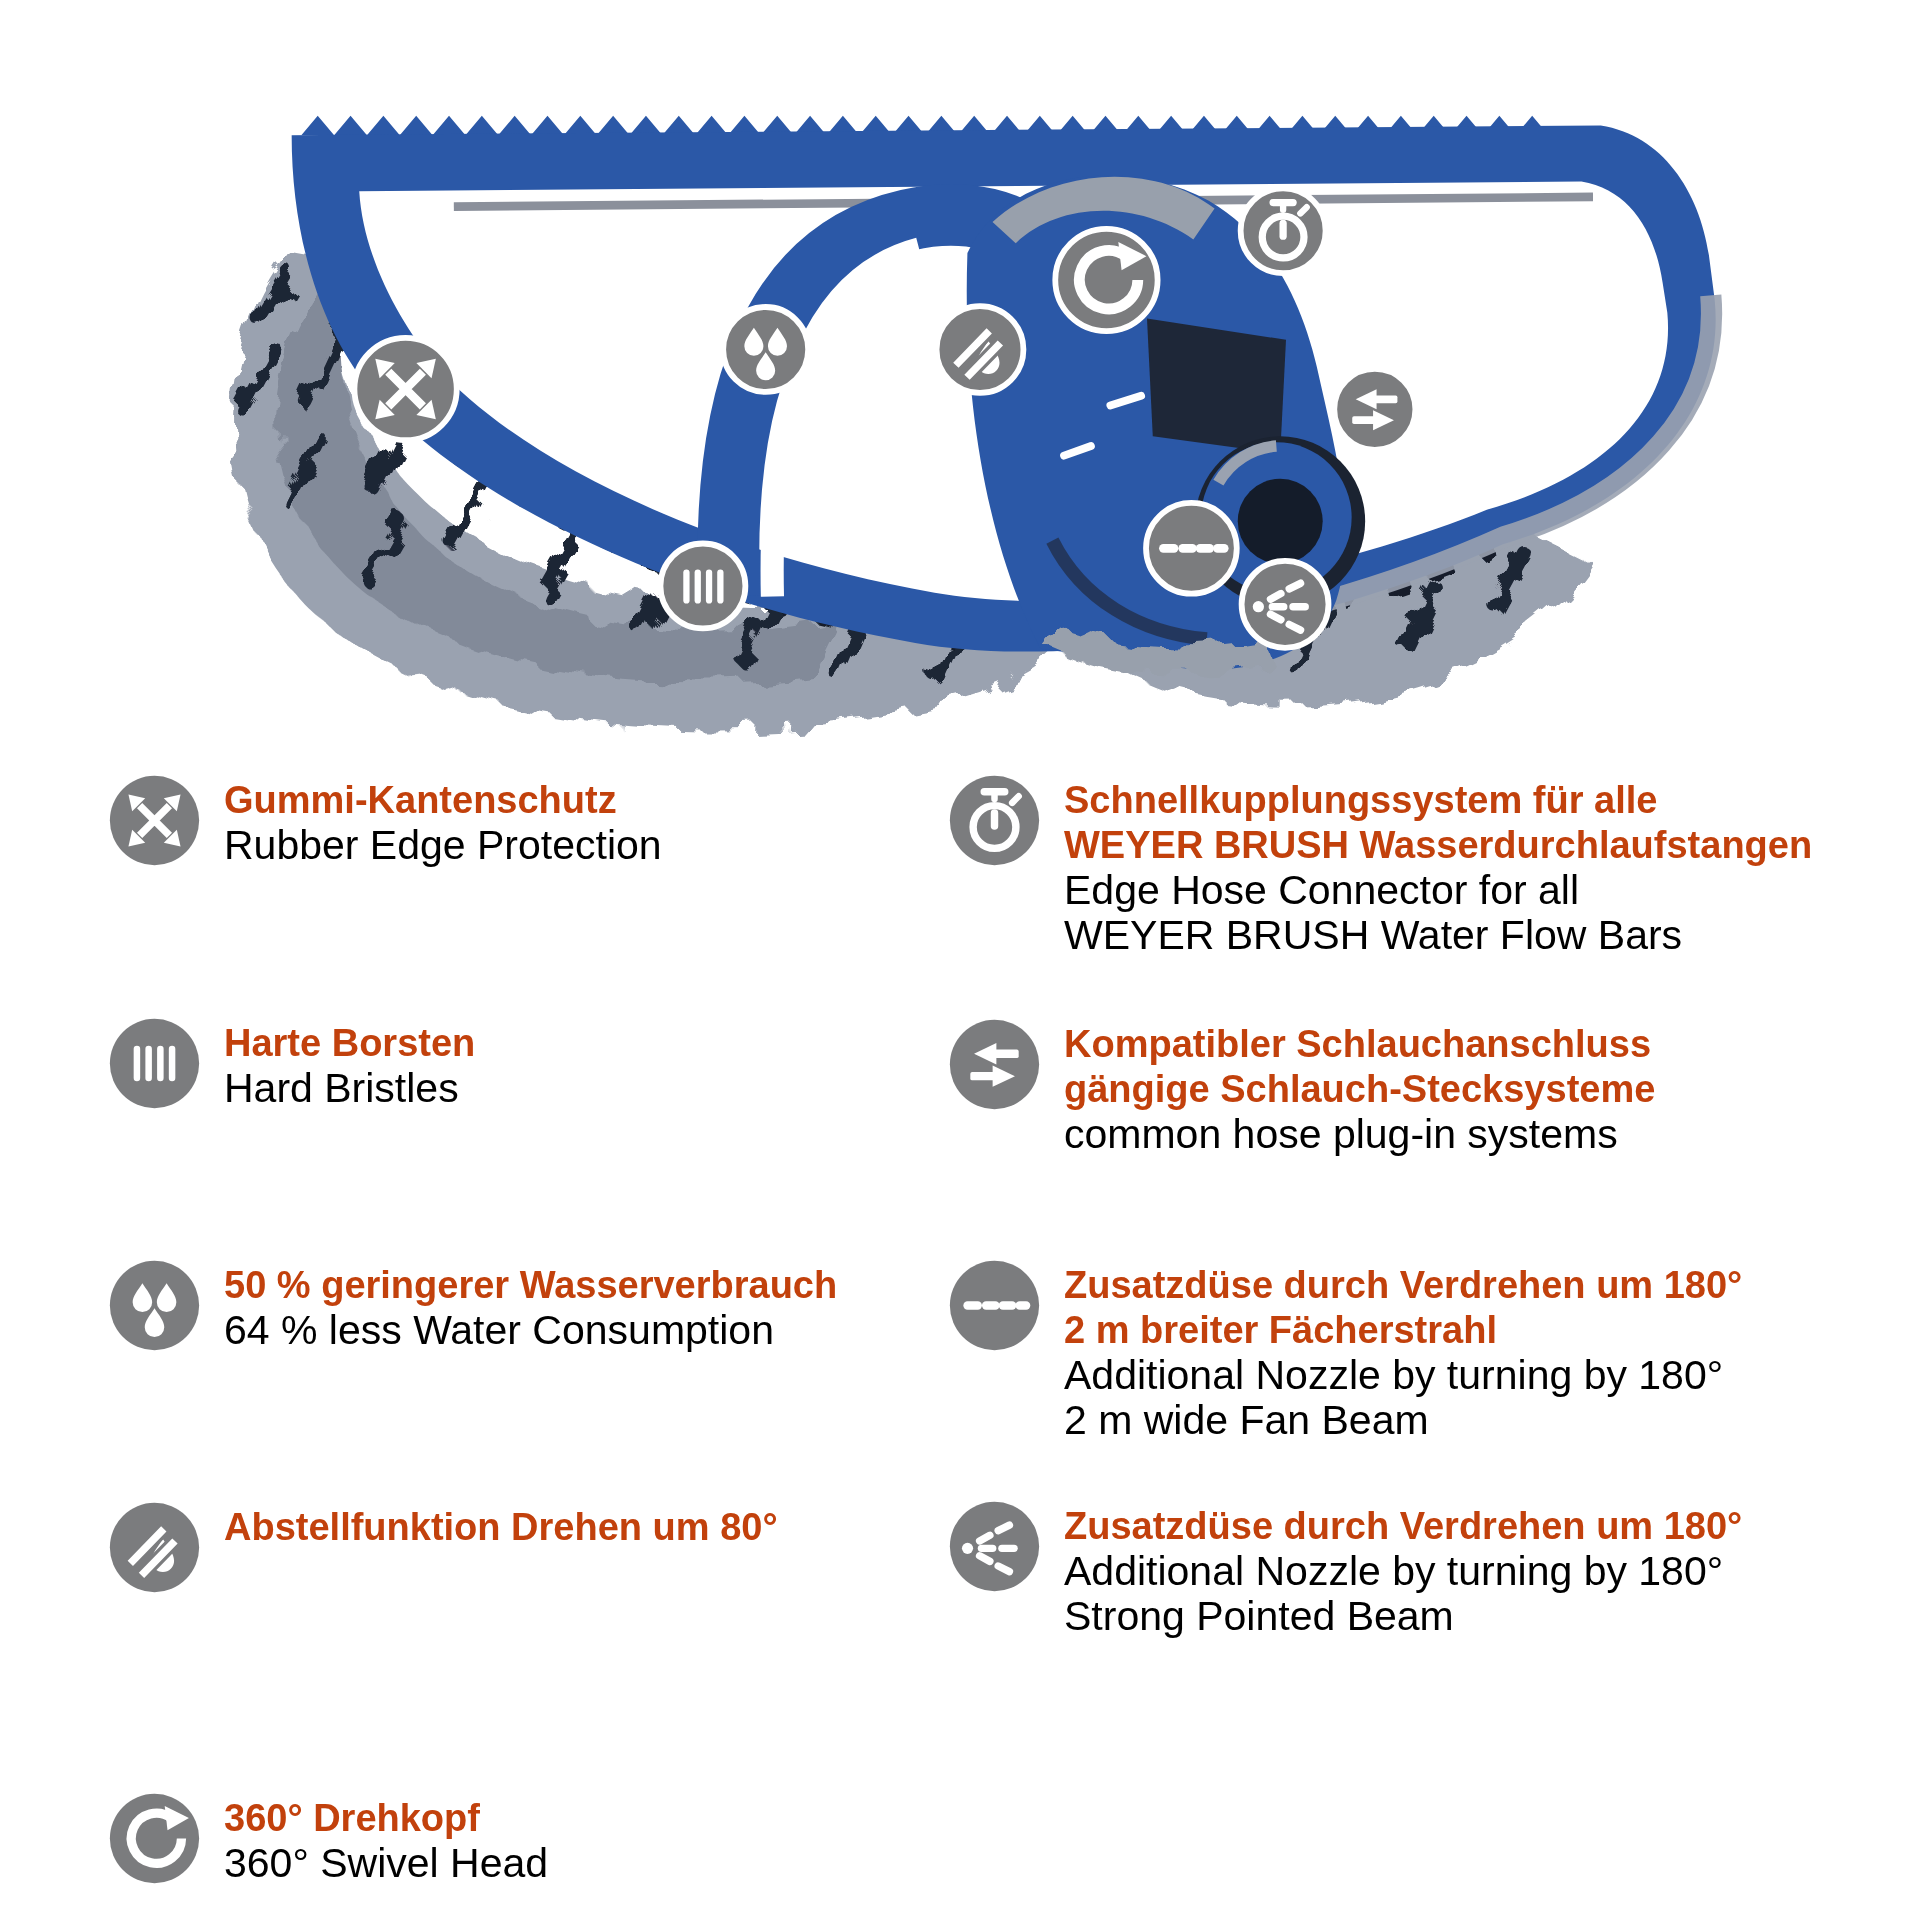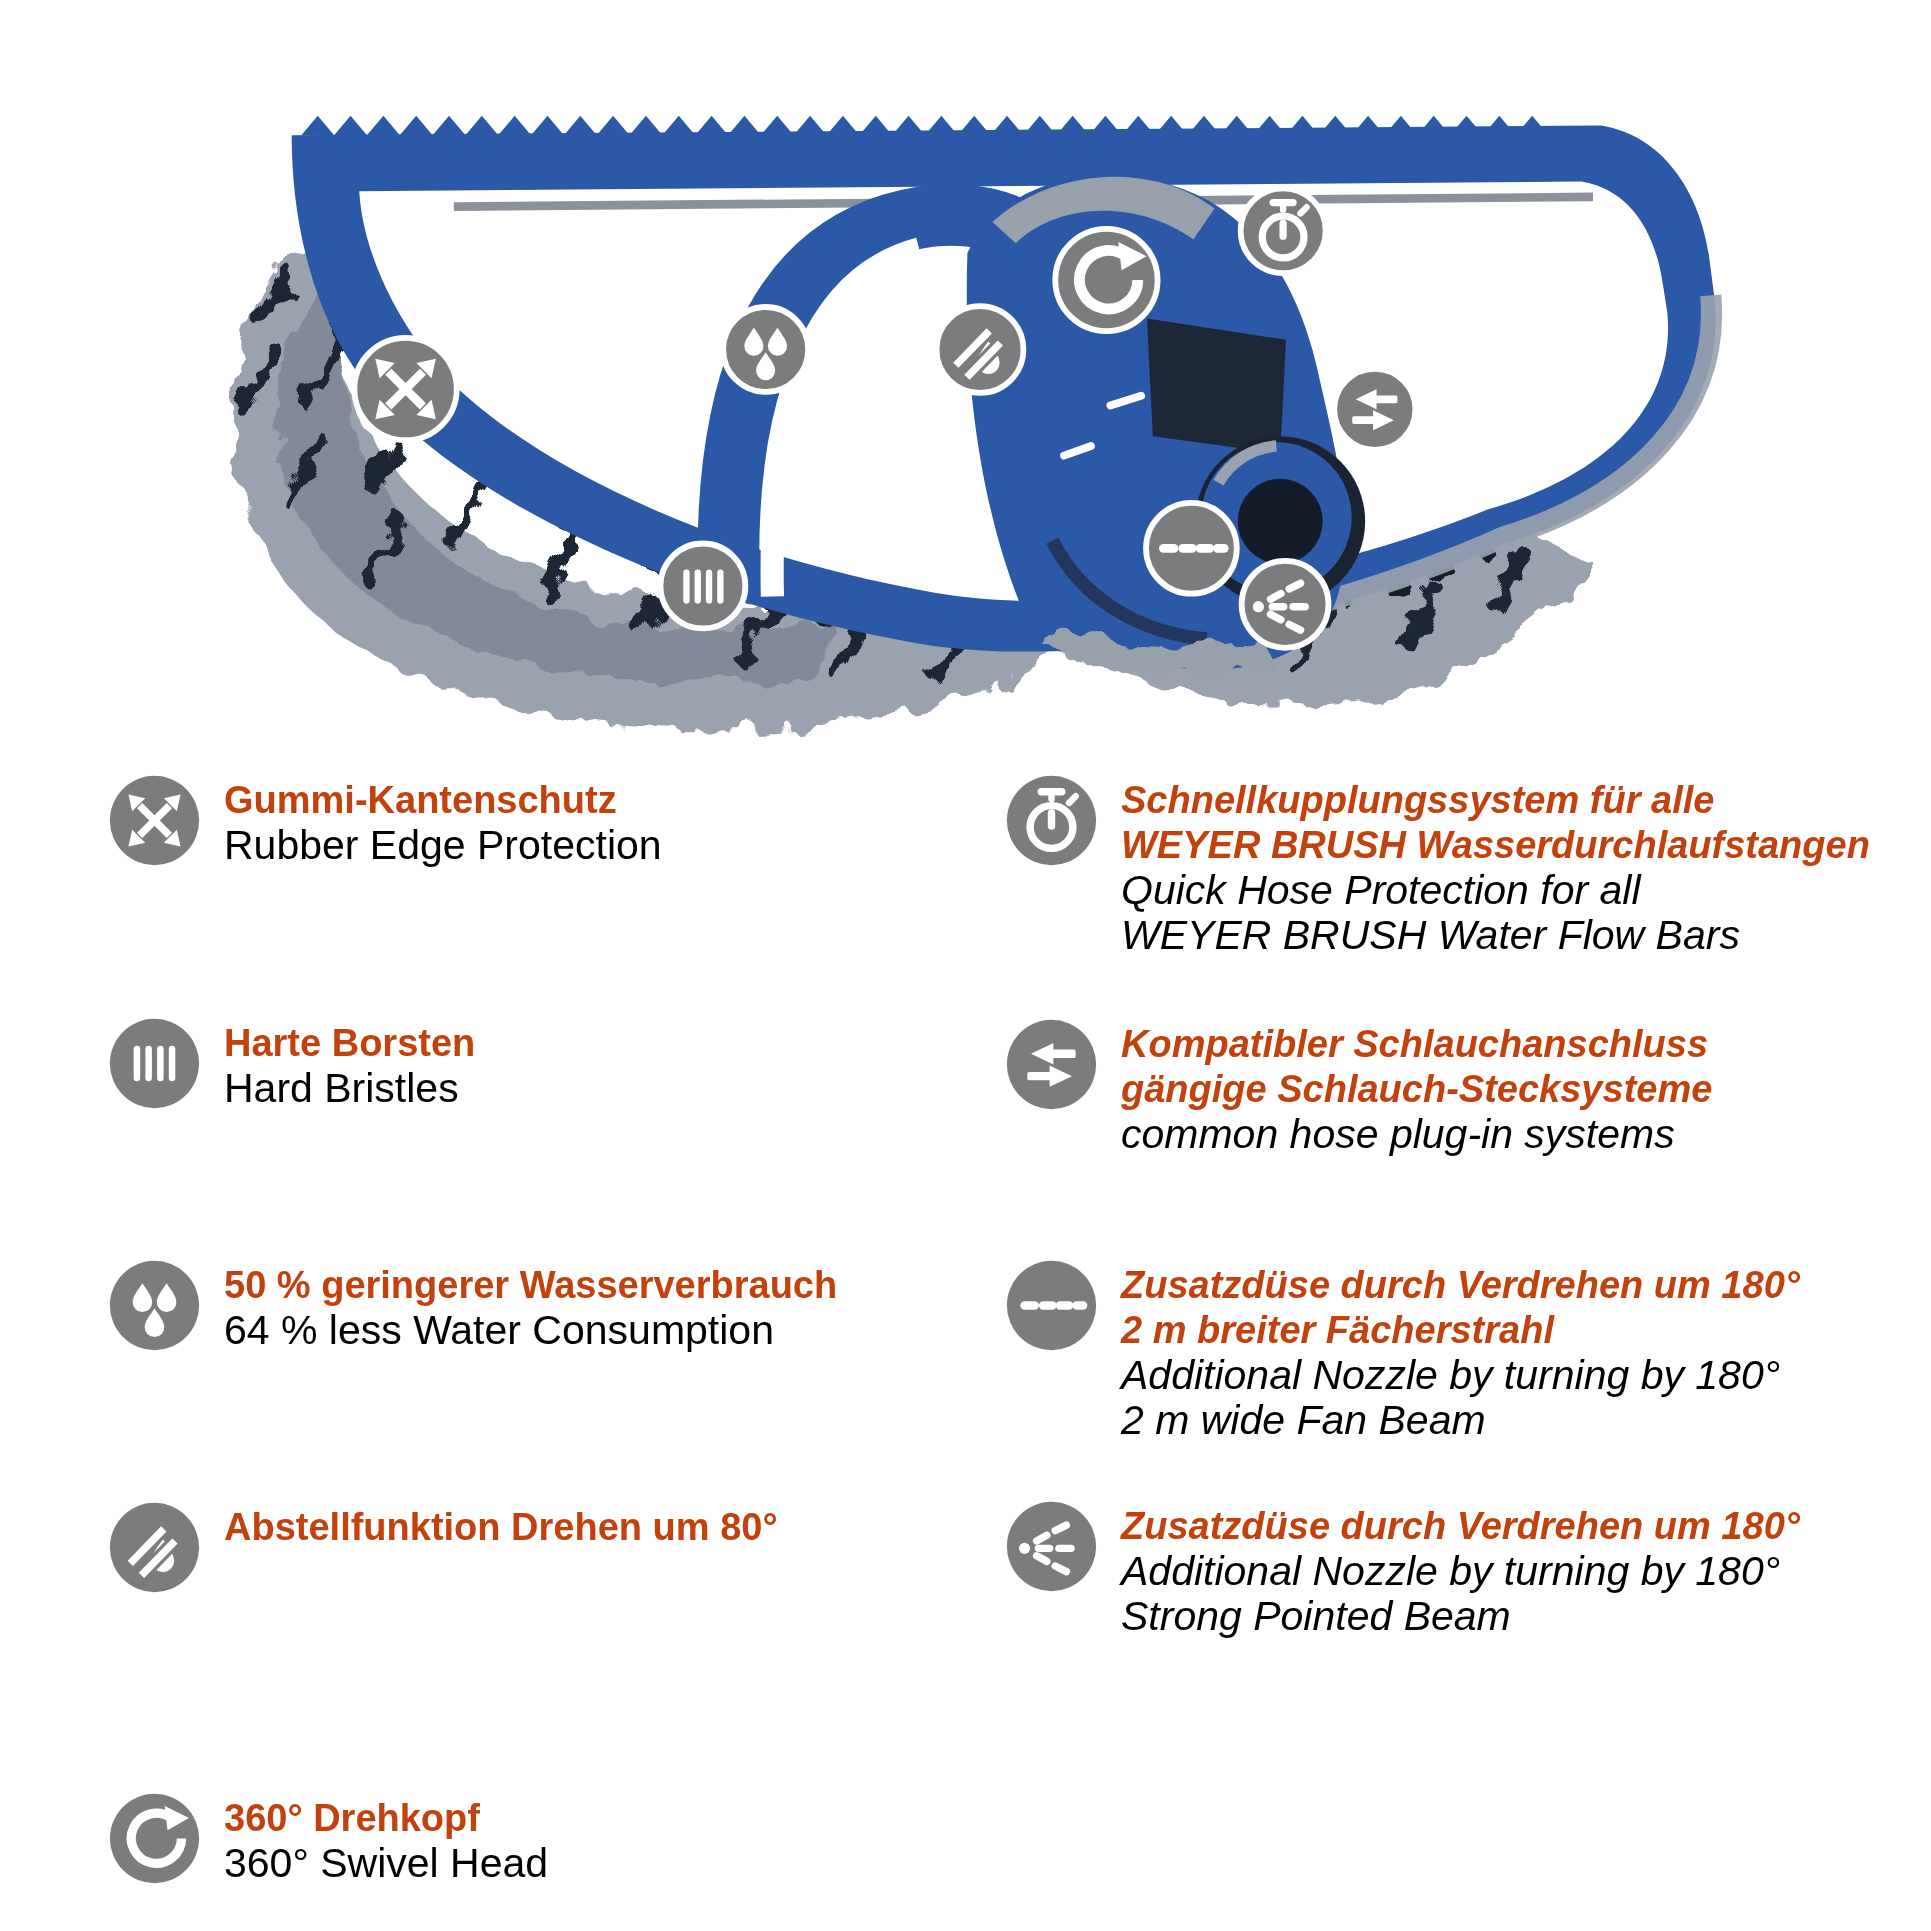--- a/index.html
+++ b/index.html
@@ -6,21 +6,21 @@
   body{width:1931px;height:1931px;position:relative;overflow:hidden;
        font-family:"Liberation Sans",sans-serif;}
   .stage{position:absolute;left:0;top:0;width:1931px;height:1931px;background:#fff;}
   .illus{position:absolute;left:0;top:0;width:1931px;height:753px;}
   .feat{position:absolute;display:flex;align-items:flex-start;}
   .feat .ic{width:93px;height:93px;flex:none;margin-top:-3.9px;}
   .feat .tx{margin-left:23px;}
   .t{font-weight:bold;font-size:38px;line-height:45px;color:#c2410c;white-space:nowrap;}
   .s{font-weight:normal;font-size:41px;line-height:45px;color:#000000;white-space:nowrap;}
   .left-col{left:108px;}
-  .right-col{left:1005px;font-style:italic;}
+  .right-col{left:948px;}
 </style>
 </head>
 <body>
 
 <div class="stage">
 
   <svg class="illus" viewBox="0 0 2000 780" xmlns="http://www.w3.org/2000/svg">
     <defs>
       <filter id="rough" x="-25%" y="-25%" width="150%" height="150%">
         <feTurbulence type="fractalNoise" baseFrequency="0.028" numOctaves="3" seed="7" result="n"></feTurbulence>
@@ -255,21 +255,21 @@
     </div>
   </div>
 
   <div class="feat right-col" style="top:778px">
     <svg class="ic" viewBox="0 0 100 100">
       <use href="#ic-stopwatch"></use>
       </svg>
     <div class="tx">
       <div class="t">Schnellkupplungssystem für alle</div>
       <div class="t">WEYER BRUSH Wasserdurchlaufstangen</div>
-      <div class="s">Quick Hose Protection for all</div>
+      <div class="s">Edge Hose Connector for all</div>
       <div class="s">WEYER BRUSH Water Flow Bars</div>
     </div>
   </div>
 
   <div class="feat right-col" style="top:1022px">
     <svg class="ic" viewBox="0 0 100 100">
       <use href="#ic-hose"></use>
       </svg>
     <div class="tx">
       <div class="t">Kompatibler Schlauchanschluss</div>

